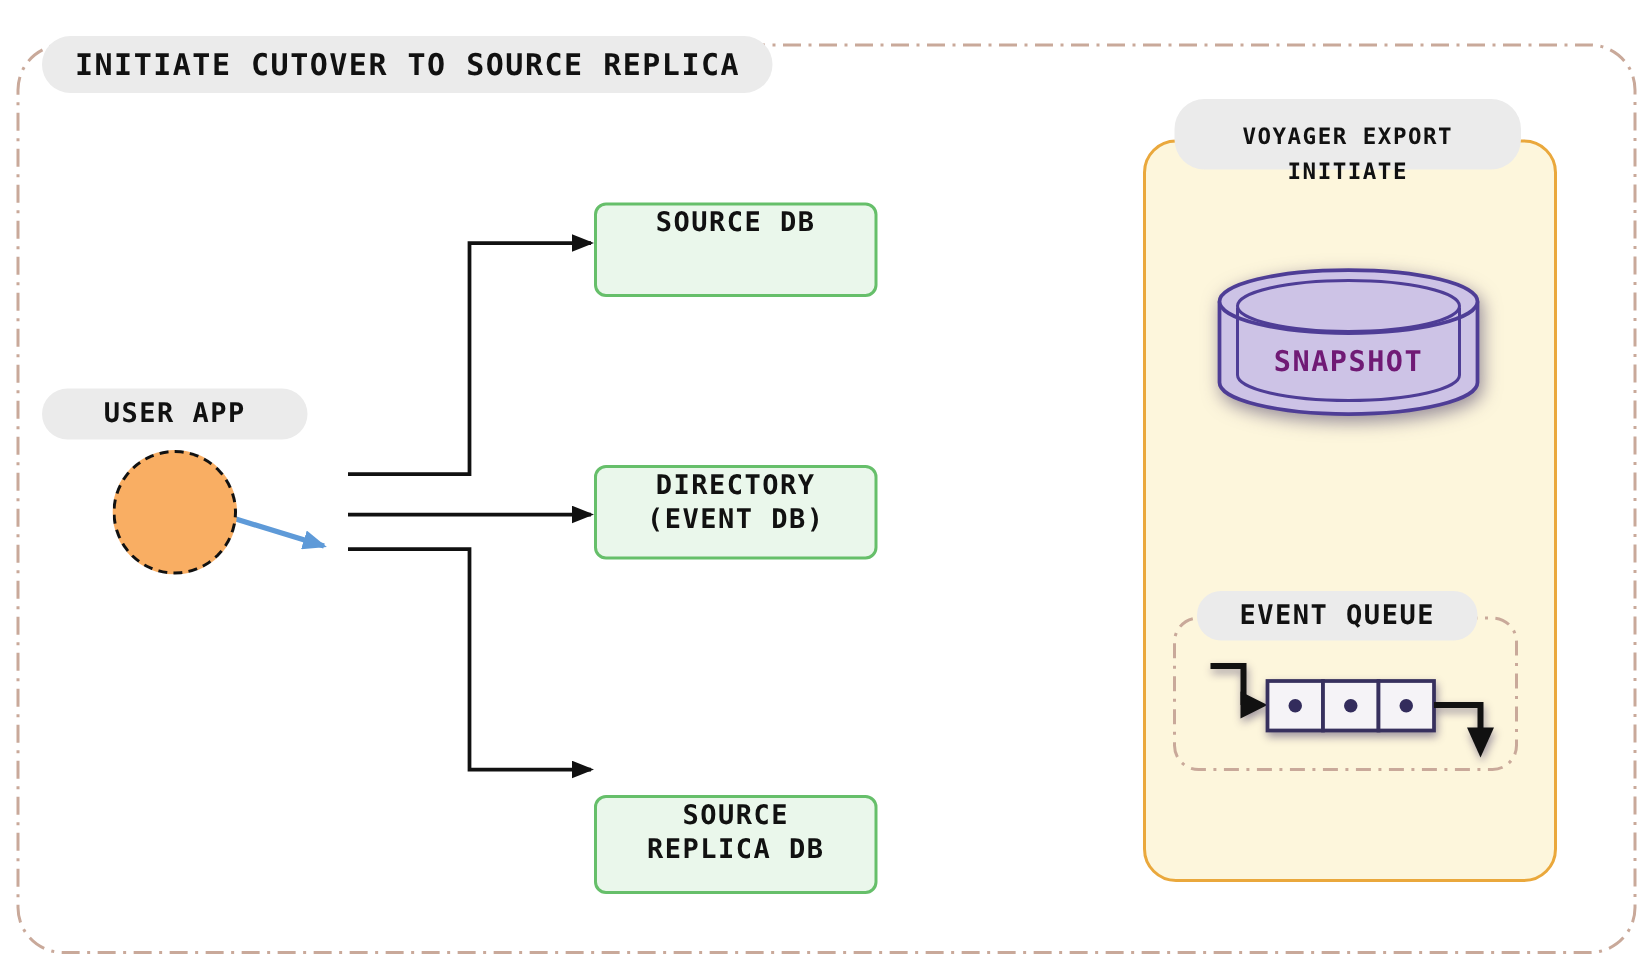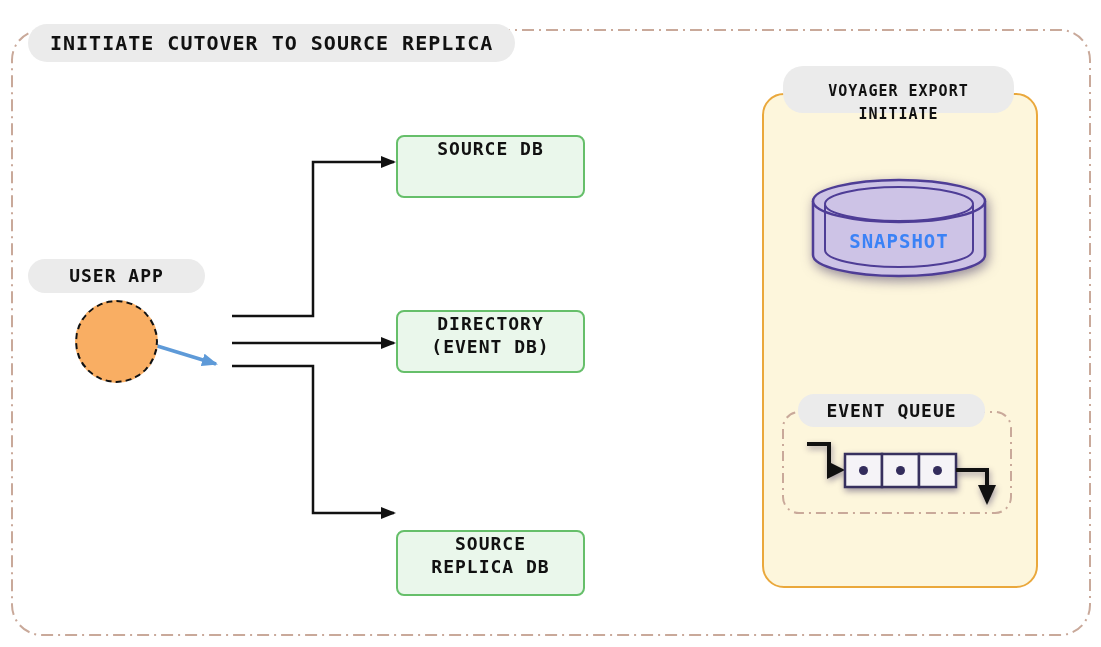--- a/index.html
+++ b/index.html
@@ -40,21 +40,21 @@
                 font-size:15px;line-height:23px;padding-top:14px;box-sizing:border-box;}
 
   .queue-pill{left:798px;top:394px;width:187px;height:33px;line-height:33px;
               border-radius:16px;font-size:18px;}
 
   .cylinder-svg{position:absolute;left:810px;top:178px;width:178px;height:102px;
                 z-index:2;filter:drop-shadow(2px 4px 6px rgba(45,32,85,.5));}
 
   .snapshot-label{position:absolute;left:810px;top:230px;width:178px;
                   text-align:center;font-size:19px;font-weight:bold;
-                  color:#3b82f6;letter-spacing:1px;z-index:3;}
+                  color:#701a75;letter-spacing:1px;z-index:3;}
 </style>
 </head>
 <body>
 
 <div class="canvas">
 
   <div class="voyager-box"></div>
 
   <svg class="layer" viewBox="0 0 1101 647" xmlns="http://www.w3.org/2000/svg">
     <defs>

